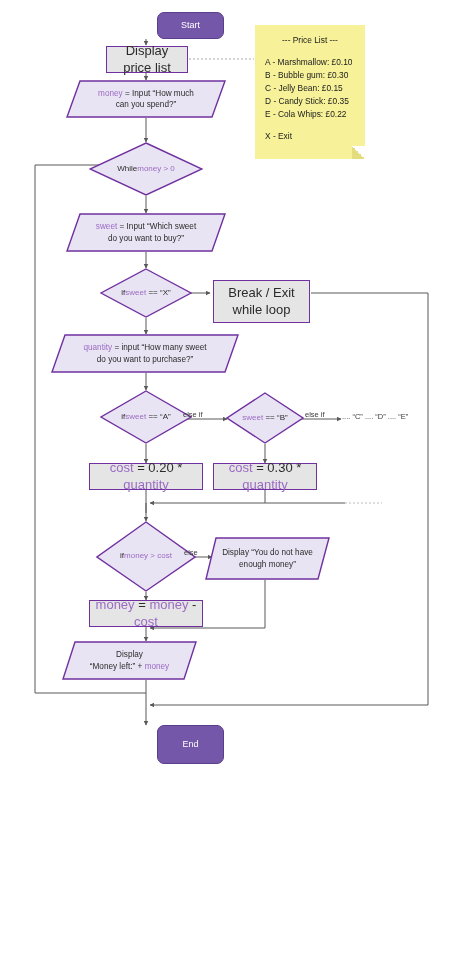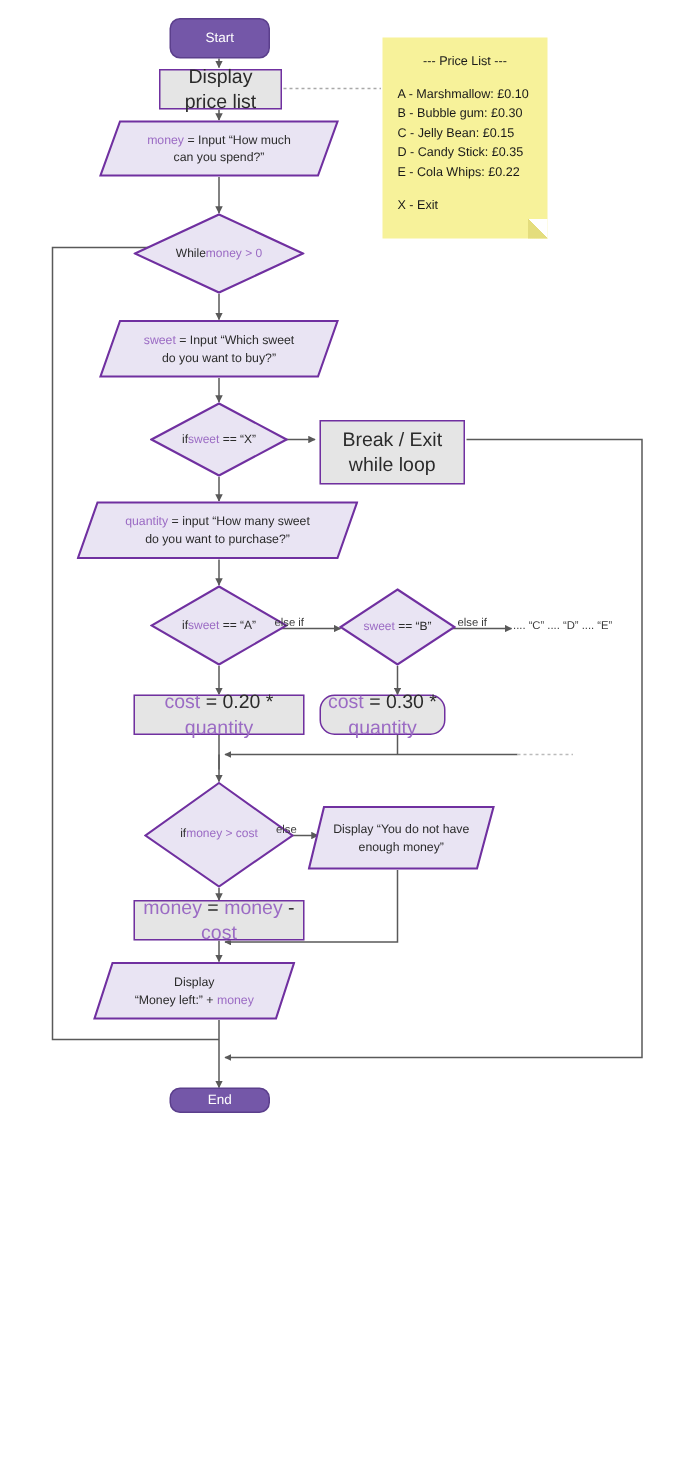--- a/index.html
+++ b/index.html
@@ -5,21 +5,21 @@
 <style>
   html,body{margin:0;padding:0;background:#ffffff;}
   body{width:450px;height:975px;position:relative;overflow:hidden;
        font-family:"Liberation Sans","DejaVu Sans",sans-serif;}
   #canvas{position:absolute;left:0;top:0;width:450px;height:975px;}
   svg.layer{position:absolute;left:0;top:0;width:450px;height:975px;overflow:visible;}
   .node{position:absolute;box-sizing:border-box;display:flex;align-items:center;
         justify-content:center;text-align:center;color:#2b2b2b;line-height:1.25;}
   .node .txt{display:block;width:100%;padding:0 4px;}
   .terminator{background:#7457a8;border:1px solid #5b3f8c;border-radius:7px;
-              color:#ffffff;font-size:9px;}
+              color:#ffffff;font-size:9px;margin-left:44px;}
   .process{background:#e5e5e5;border:1.4px solid #7030a0;font-size:13px;}
   .io-wrap{position:absolute;}
   .io-text{position:absolute;left:0;top:0;width:100%;height:100%;display:flex;
            align-items:center;justify-content:center;text-align:center;
            font-size:8.2px;color:#2b2b2b;line-height:1.35;}
   .dia-wrap{position:absolute;}
   .dia-text{position:absolute;left:0;top:0;width:100%;height:100%;display:flex;
             align-items:center;justify-content:center;
             text-align:center;font-size:8px;color:#2b2b2b;line-height:1.3;}
   .var{color:#9b6bc4;}
@@ -187,21 +187,21 @@
     </svg>
     <div class="dia-text">
       <span><span class="var">sweet</span><span> == “B”</span></span>
     </div>
   </div>
 
   <div class="node process" style="left:89px;top:463px;width:114px;height:27px;">
     <span class="txt"><span class="var">cost</span><span> = 0.20 * </span><span class="var">quantity</span></span>
   </div>
 
-  <div class="node process" style="left:213px;top:463px;width:84px;height:27px;border-radius:10px;">
+  <div class="node process" style="left:213px;top:463px;width:104px;height:27px;">
     <span class="txt"><span class="var">cost</span><span> = 0.30 * </span><span class="var">quantity</span></span>
   </div>
 
   <div class="dia-wrap" style="left:96px;top:521px;width:100px;height:71px;">
     <svg width="100" height="71">
       <polygon points="50,1 99,36 50,70 1,36" fill="#e9e4f3" stroke="#7030a0" stroke-width="1.4"></polygon>
     </svg>
     <div class="dia-text">
       <span>if</span>
       <span class="var">money &gt; cost</span>
@@ -229,21 +229,21 @@
       <polygon points="13,1 134,1 122,38 1,38" fill="#e9e4f3" stroke="#7030a0" stroke-width="1.4"></polygon>
     </svg>
     <div class="io-text">
       <span>
         <span>Display</span><br>
         <span>“Money left:” + </span><span class="var">money</span>
       </span>
     </div>
   </div>
 
-  <div class="node terminator" style="left:113px;top:725px;width:67px;height:17px;">
+  <div class="node terminator" style="left:113px;top:725px;width:67px;height:39px;">
     <span class="txt">End</span>
   </div>
 
   <div class="edge-label" style="left:183px;top:410px;">else if</div>
   <div class="edge-label" style="left:305px;top:410px;">else if</div>
   <div class="edge-label" style="left:342px;top:412px;">.... “C”  ....  “D”  ....  “E”</div>
   <div class="edge-label" style="left:184px;top:548px;">else</div>
 
   <div class="note" style="left:255px;top:25px;width:110px;height:125px;padding:9px 0 0 0;">
     <span class="note-title">--- Price List ---</span>

